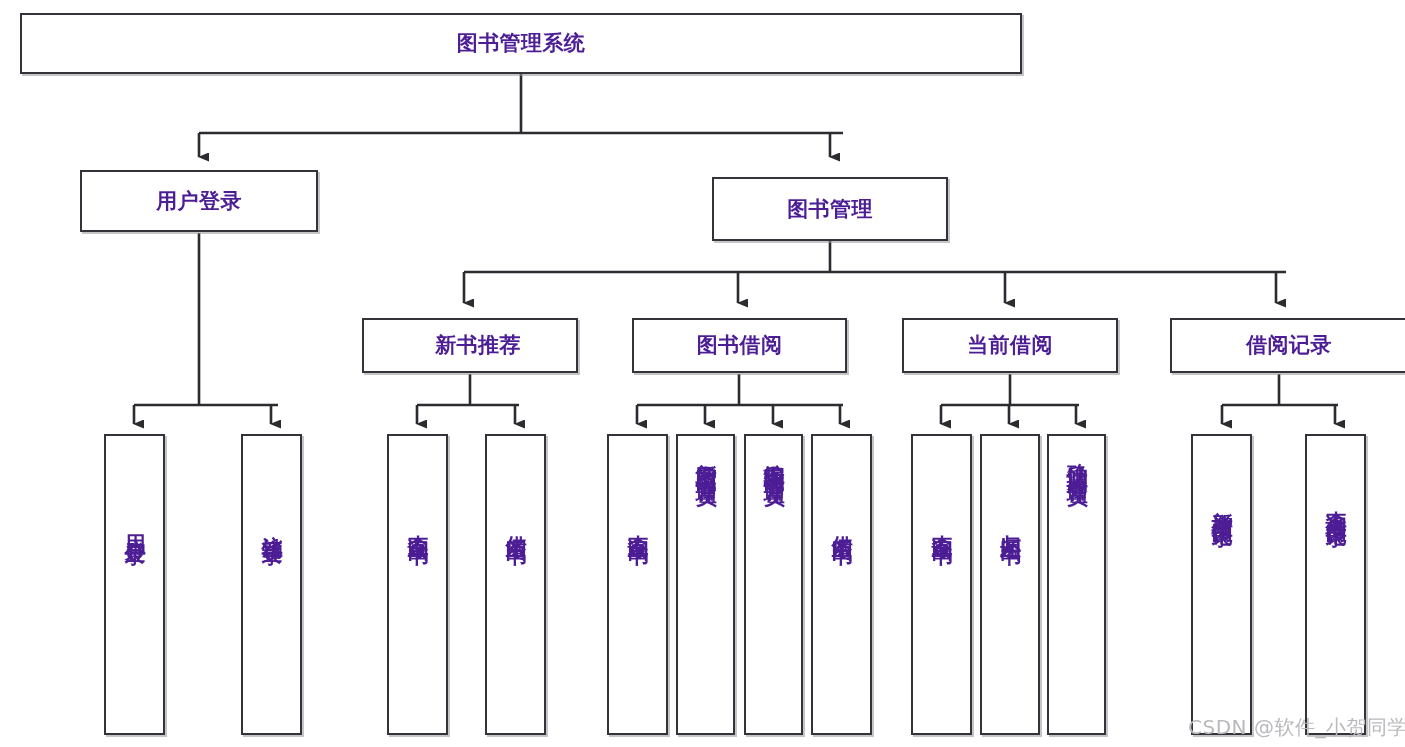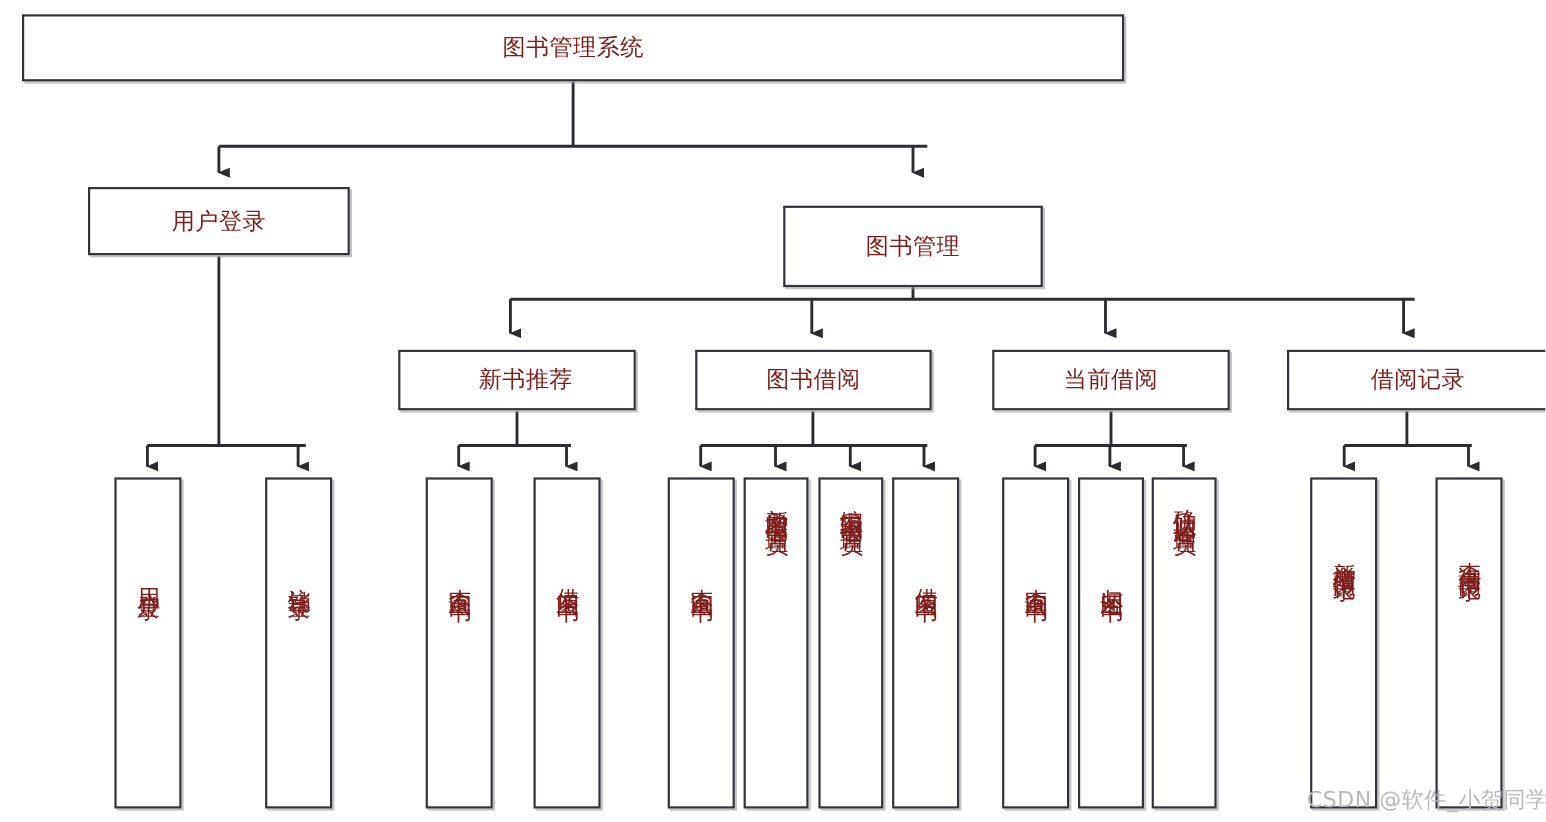--- a/index.html
+++ b/index.html
@@ -28,21 +28,22 @@
   }
   .node {
     position: absolute;
     box-sizing: border-box;
     background: #ffffff;
     border: 2px solid #33333a;
     box-shadow: 2px 2px 0 0 rgba(150,150,155,0.55);
     display: flex;
     align-items: center;
     justify-content: center;
-    color: #7f1d1d;
+    color: #4c1d95;
+    font-weight: bold;
   }
   .node-label {
     display: block;
     text-align: center;
     line-height: 1.18;
     letter-spacing: 0.02em;
     white-space: nowrap;
   }
   
   .node.h .node-label {
@@ -135,21 +136,21 @@
     </g>
   </svg>
 
   <div class="node root h" style="left:20px; top:13px; width:1002px; height:61px;">
     <span class="node-label">图书管理系统</span>
   </div>
 
   <div class="node h" style="left:80px; top:170px; width:238px; height:62px;">
     <span class="node-label">用户登录</span>
   </div>
-  <div class="node h" style="left:712px; top:187px; width:236px; height:74px;">
+  <div class="node h" style="left:712px; top:177px; width:236px; height:64px;">
     <span class="node-label">图书管理</span>
   </div>
 
   <div class="node h" style="left:362px; top:318px; width:216px; height:55px;padding-left:16px;">
     <span class="node-label">新书推荐</span>
   </div>
   <div class="node h" style="left:632px; top:318px; width:215px; height:55px;align-items:center;">
     <span class="node-label">图书借阅</span>
   </div>
   <div class="node h" style="left:902px; top:318px; width:216px; height:55px;">

